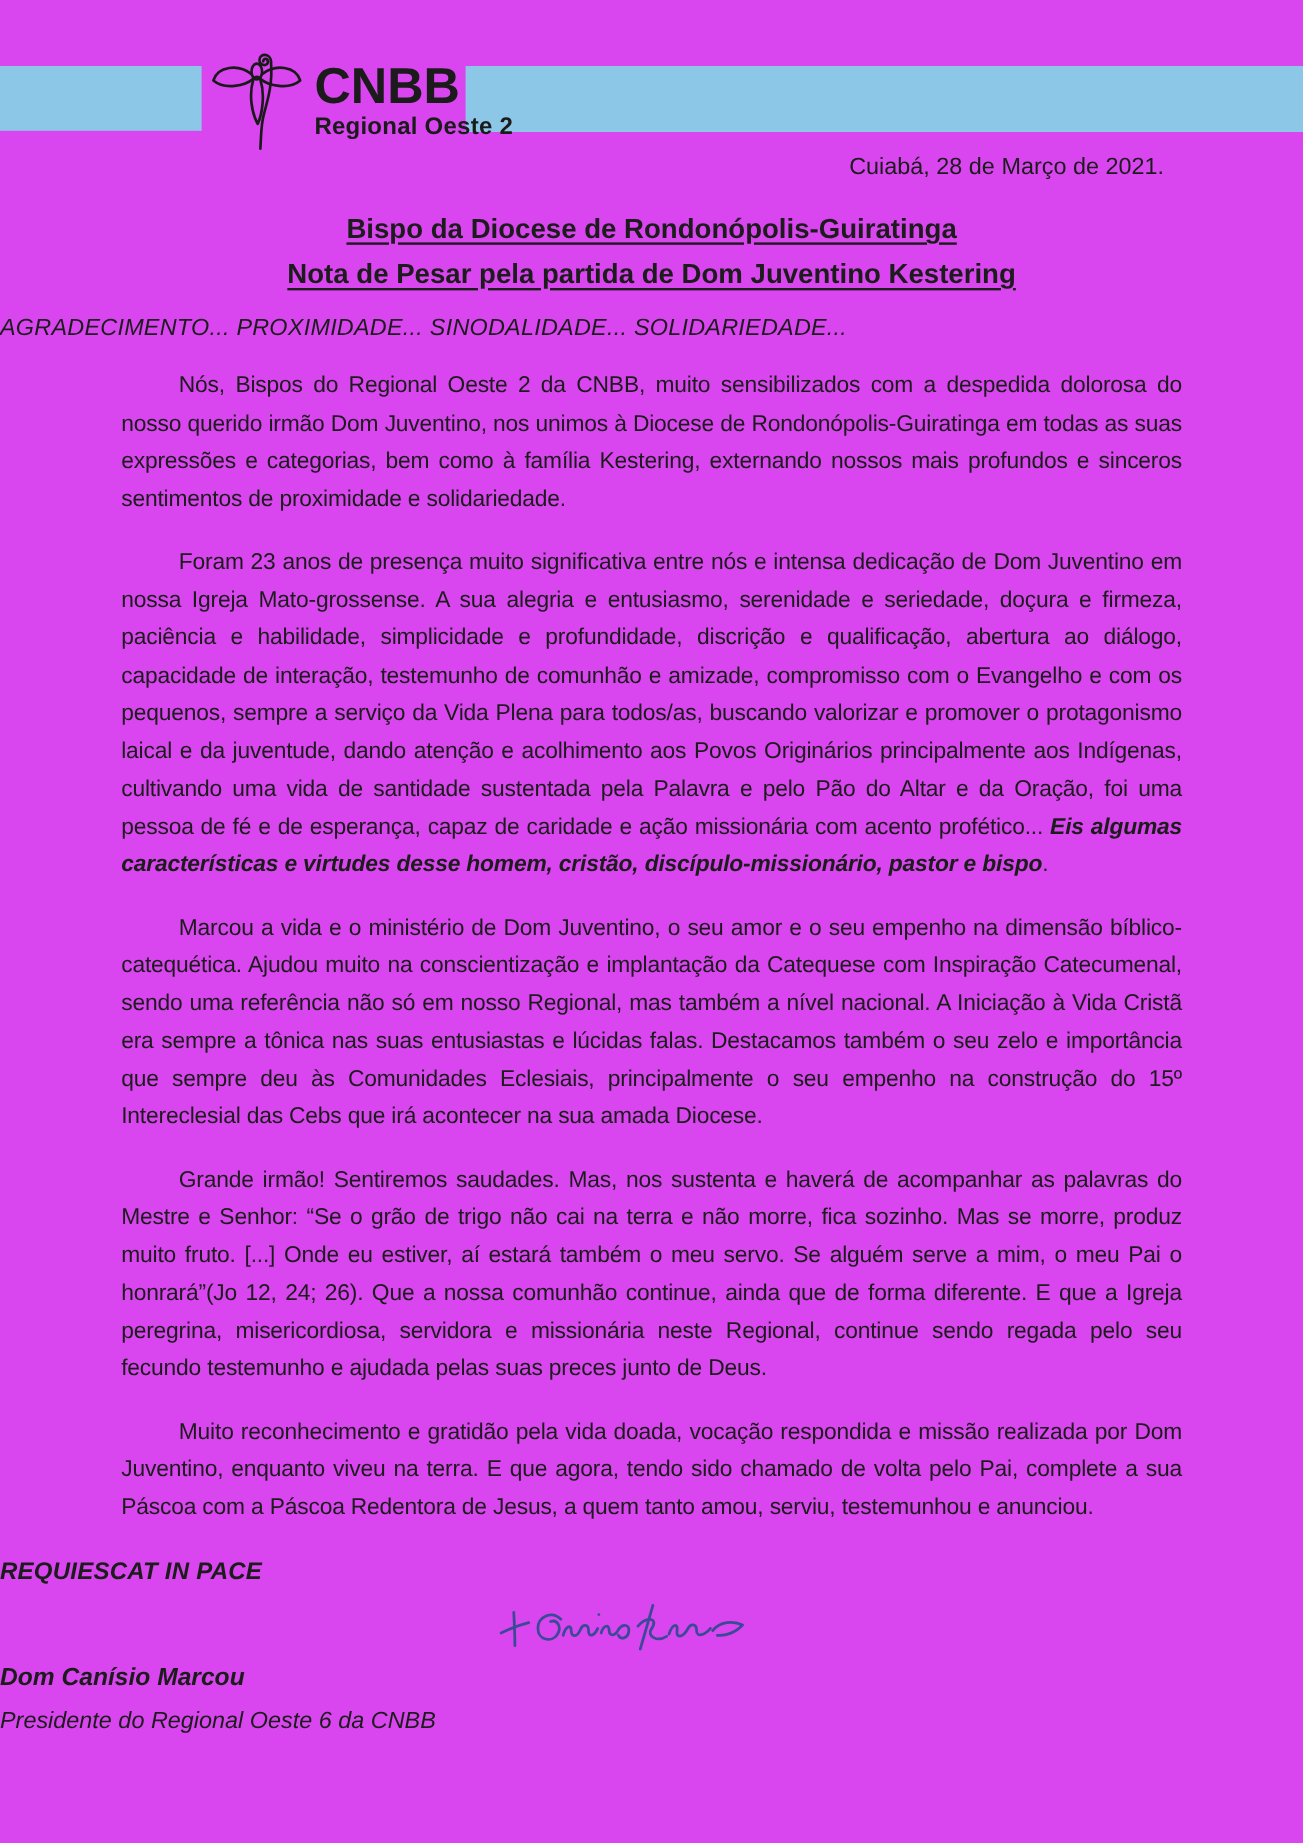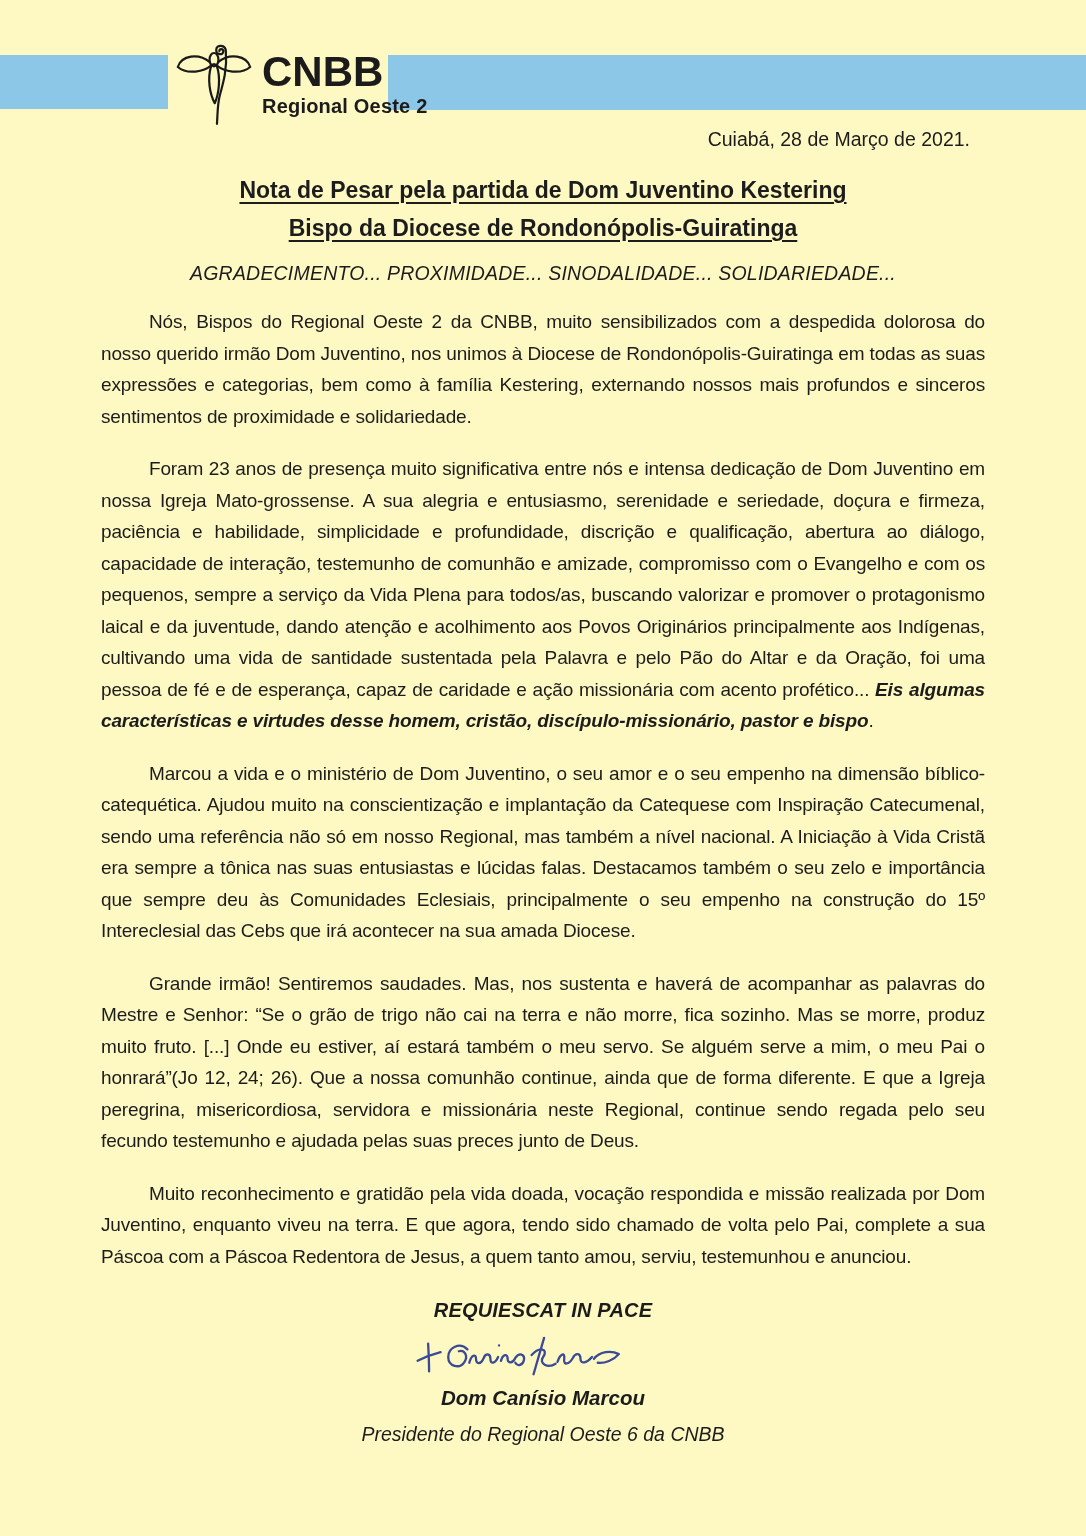--- a/index.html
+++ b/index.html
@@ -8,21 +8,21 @@
     --text-color:#1c1c1c;
   }
   *{margin:0;padding:0;box-sizing:border-box;}
   html,body{background:#ffffff;}
   body{font-family:"Liberation Sans",sans-serif;color:var(--text-color);}
   .page{
     position:relative;
     width:1086px;
     height:1536px;
     margin:0 auto;
-    background:#fef9c3;
+    background:#d946ef;
     overflow:hidden;
   }
   
   .bar{position:absolute;background:var(--bar-color);}
   .bar-left{left:0;top:55px;width:168px;height:54px;}
   .bar-right{left:388px;right:0;top:55px;height:55px;}
   .logo-bird{position:absolute;left:172px;top:36px;width:84px;height:96px;}
   .logo-bird svg{width:100%;height:100%;}
   .logo-text{position:absolute;left:262px;top:51px;line-height:1;}
   .logo-acronym{font-size:42px;font-weight:bold;letter-spacing:0px;color:#1b1b1b;}
@@ -32,38 +32,37 @@
     padding-top:128px;
     text-align:right;
     padding-right:116px;
     font-size:19.5px;
   }
   
   .title{margin-top:20px;text-align:center;font-weight:bold;font-size:23px;}
   .title-line{display:block;line-height:38px;text-decoration:underline;text-underline-offset:4px;}
   .epigraph{
     margin-top:15px;
-    text-align:center;
     font-style:italic;
     font-size:19.5px;
     letter-spacing:.2px;
   }
   
   .body-text{margin:4px 101px;}
   .body-text p{
     margin-top:21px;
     font-size:19px;
     line-height:31.5px;
     letter-spacing:-0.15px;
     text-align:justify;
     text-indent:48px;
   }
   .emph{font-weight:bold;font-style:italic;}
   
-  .closing{text-align:center;}
+  .closing{text-align:left;}
   .requiescat{margin-top:27px;font-weight:bold;font-style:italic;font-size:20px;letter-spacing:.2px;}
   .signature-wrap{margin-top:6px;height:58px;display:flex;justify-content:center;}
   .signature-wrap svg{height:58px;width:230px;margin-right:40px;}
   .sig-stroke{fill:none;stroke:var(--ink-color);stroke-width:2.4;stroke-linecap:round;stroke-linejoin:round;}
   .signatory-name{font-weight:bold;font-style:italic;font-size:20.5px;margin-top:0px;}
   .role{font-style:italic;font-size:19.5px;margin-top:13px;}
   .bird-stroke{fill:none;stroke:#1a1a1a;stroke-width:3;stroke-linecap:round;stroke-linejoin:round;}
 </style>
 </head>
 <body>
@@ -91,22 +90,22 @@
   </div>
 
   <div class="logo-text">
     <div class="logo-acronym">CNBB</div>
     <div class="logo-sub">Regional Oeste 2</div>
   </div>
 
   <div class="date">Cuiabá, 28 de Março de 2021.</div>
 
   <h1 class="title">
+    <span class="title-line">Bispo da Diocese de Rondonópolis-Guiratinga</span>
     <span class="title-line">Nota de Pesar pela partida de Dom Juventino Kestering</span>
-    <span class="title-line">Bispo da Diocese de Rondonópolis-Guiratinga</span>
   </h1>
 
   <div class="epigraph">AGRADECIMENTO... PROXIMIDADE... SINODALIDADE... SOLIDARIEDADE...</div>
 
   <div class="body-text">
     <p>Nós, Bispos do Regional Oeste 2 da CNBB, muito sensibilizados com a despedida dolorosa do nosso querido irmão Dom Juventino, nos unimos à Diocese de Rondonópolis-Guiratinga em todas as suas expressões e categorias, bem como à família Kestering, externando nossos mais profundos e sinceros sentimentos de proximidade e solidariedade.</p>
     <p><span>Foram 23 anos de presença muito significativa entre nós e intensa dedicação de Dom Juventino em nossa Igreja Mato-grossense. A sua alegria e entusiasmo, serenidade e seriedade, doçura e firmeza, paciência e habilidade, simplicidade e profundidade, discrição e qualificação, abertura ao diálogo, capacidade de interação, testemunho de comunhão e amizade, compromisso com o Evangelho e com os pequenos, sempre a serviço da Vida Plena para todos/as, buscando valorizar e promover o protagonismo laical e da juventude, dando atenção e acolhimento aos Povos Originários principalmente aos Indígenas, cultivando uma vida de santidade sustentada pela Palavra e pelo Pão do Altar e da Oração, foi uma pessoa de fé e de esperança, capaz de caridade e ação missionária com acento profético... </span><span class="emph">Eis algumas características e virtudes desse homem, cristão, discípulo-missionário, pastor e bispo</span><span>.</span></p>
     <p>Marcou a vida e o ministério de Dom Juventino, o seu amor e o seu empenho na dimensão bíblico-catequética. Ajudou muito na conscientização e implantação da Catequese com Inspiração Catecumenal, sendo uma referência não só em nosso Regional, mas também a nível nacional. A Iniciação à Vida Cristã era sempre a tônica nas suas entusiastas e lúcidas falas. Destacamos também o seu zelo e importância que sempre deu às Comunidades Eclesiais, principalmente o seu empenho na construção do 15º Intereclesial das Cebs que irá acontecer na sua amada Diocese.</p>
     <p>Grande irmão! Sentiremos saudades. Mas, nos sustenta e haverá de acompanhar as palavras do Mestre e Senhor: “Se o grão de trigo não cai na terra e não morre, fica sozinho. Mas se morre, produz muito fruto. [...] Onde eu estiver, aí estará também o meu servo. Se alguém serve a mim, o meu Pai o honrará”(Jo 12, 24; 26). Que a nossa comunhão continue, ainda que de forma diferente. E que a Igreja peregrina, misericordiosa, servidora e missionária neste Regional, continue sendo regada pelo seu fecundo testemunho e ajudada pelas suas preces junto de Deus.</p>
     <p>Muito reconhecimento e gratidão pela vida doada, vocação respondida e missão realizada por Dom Juventino, enquanto viveu na terra. E que agora, tendo sido chamado de volta pelo Pai, complete a sua Páscoa com a Páscoa Redentora de Jesus, a quem tanto amou, serviu, testemunhou e anunciou.</p>

